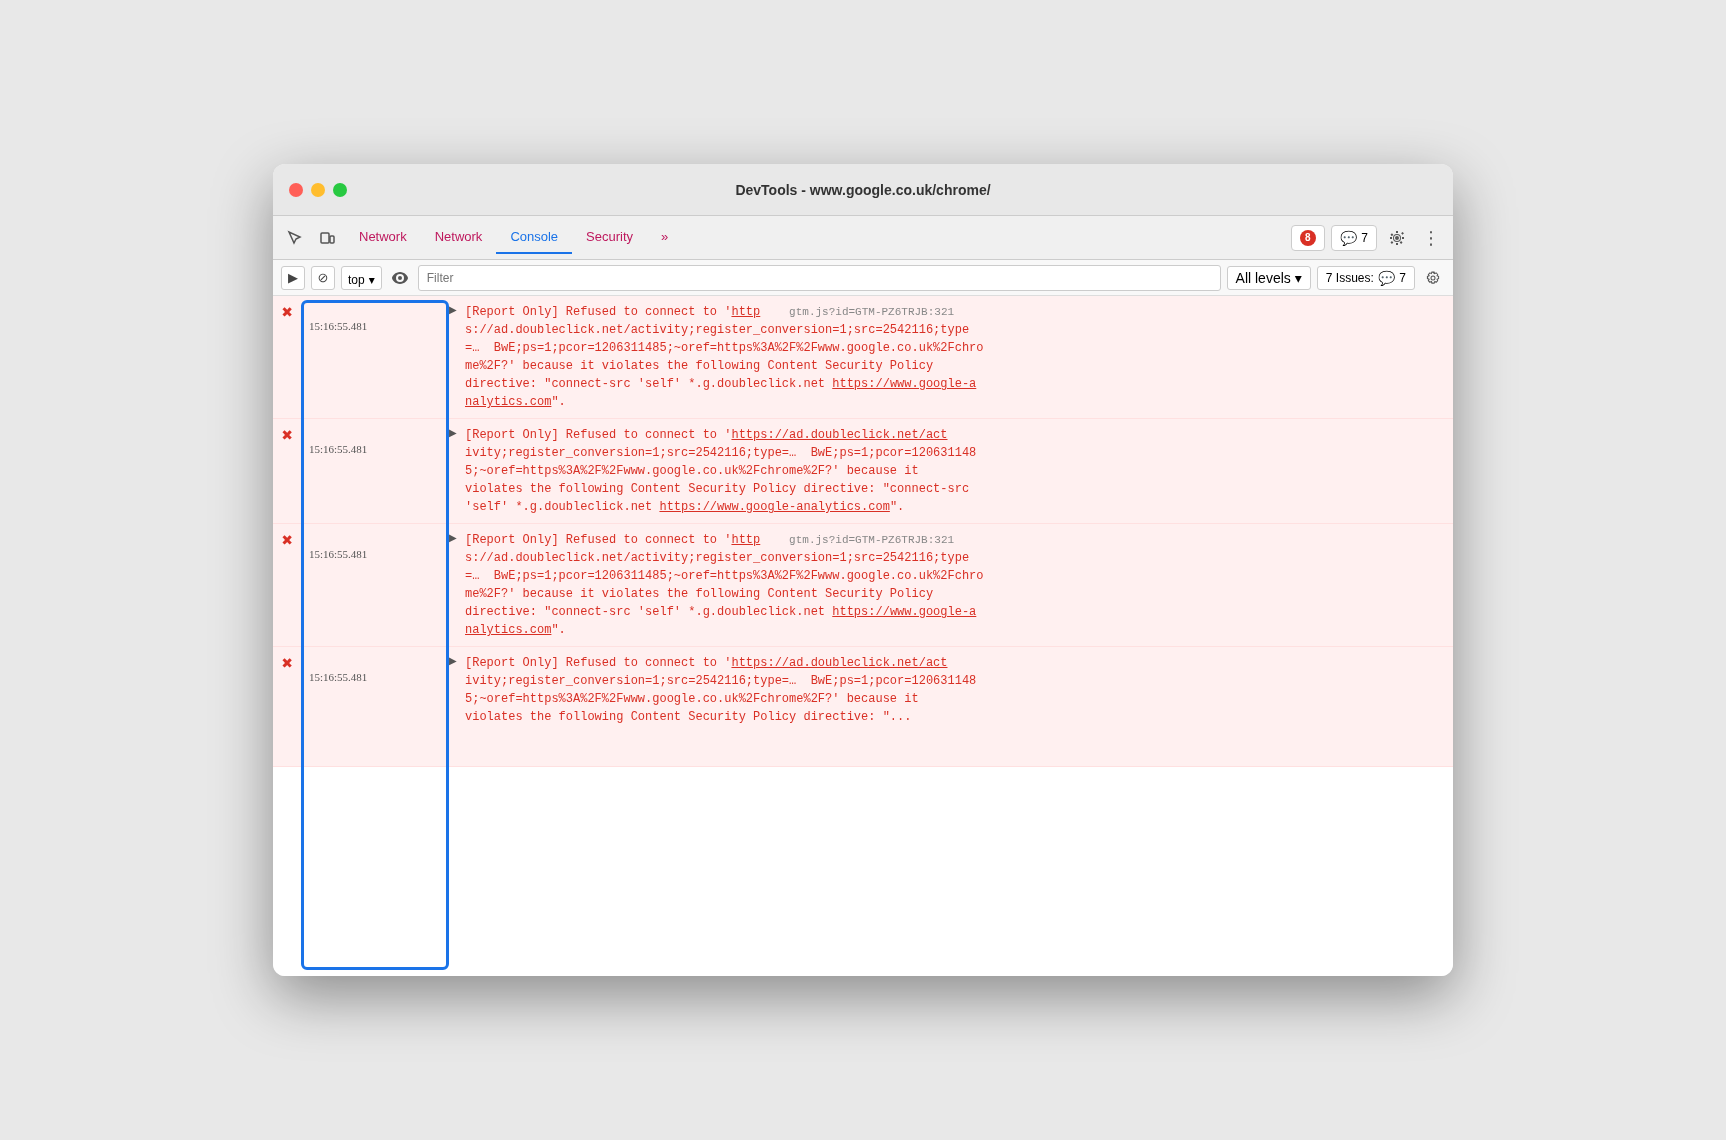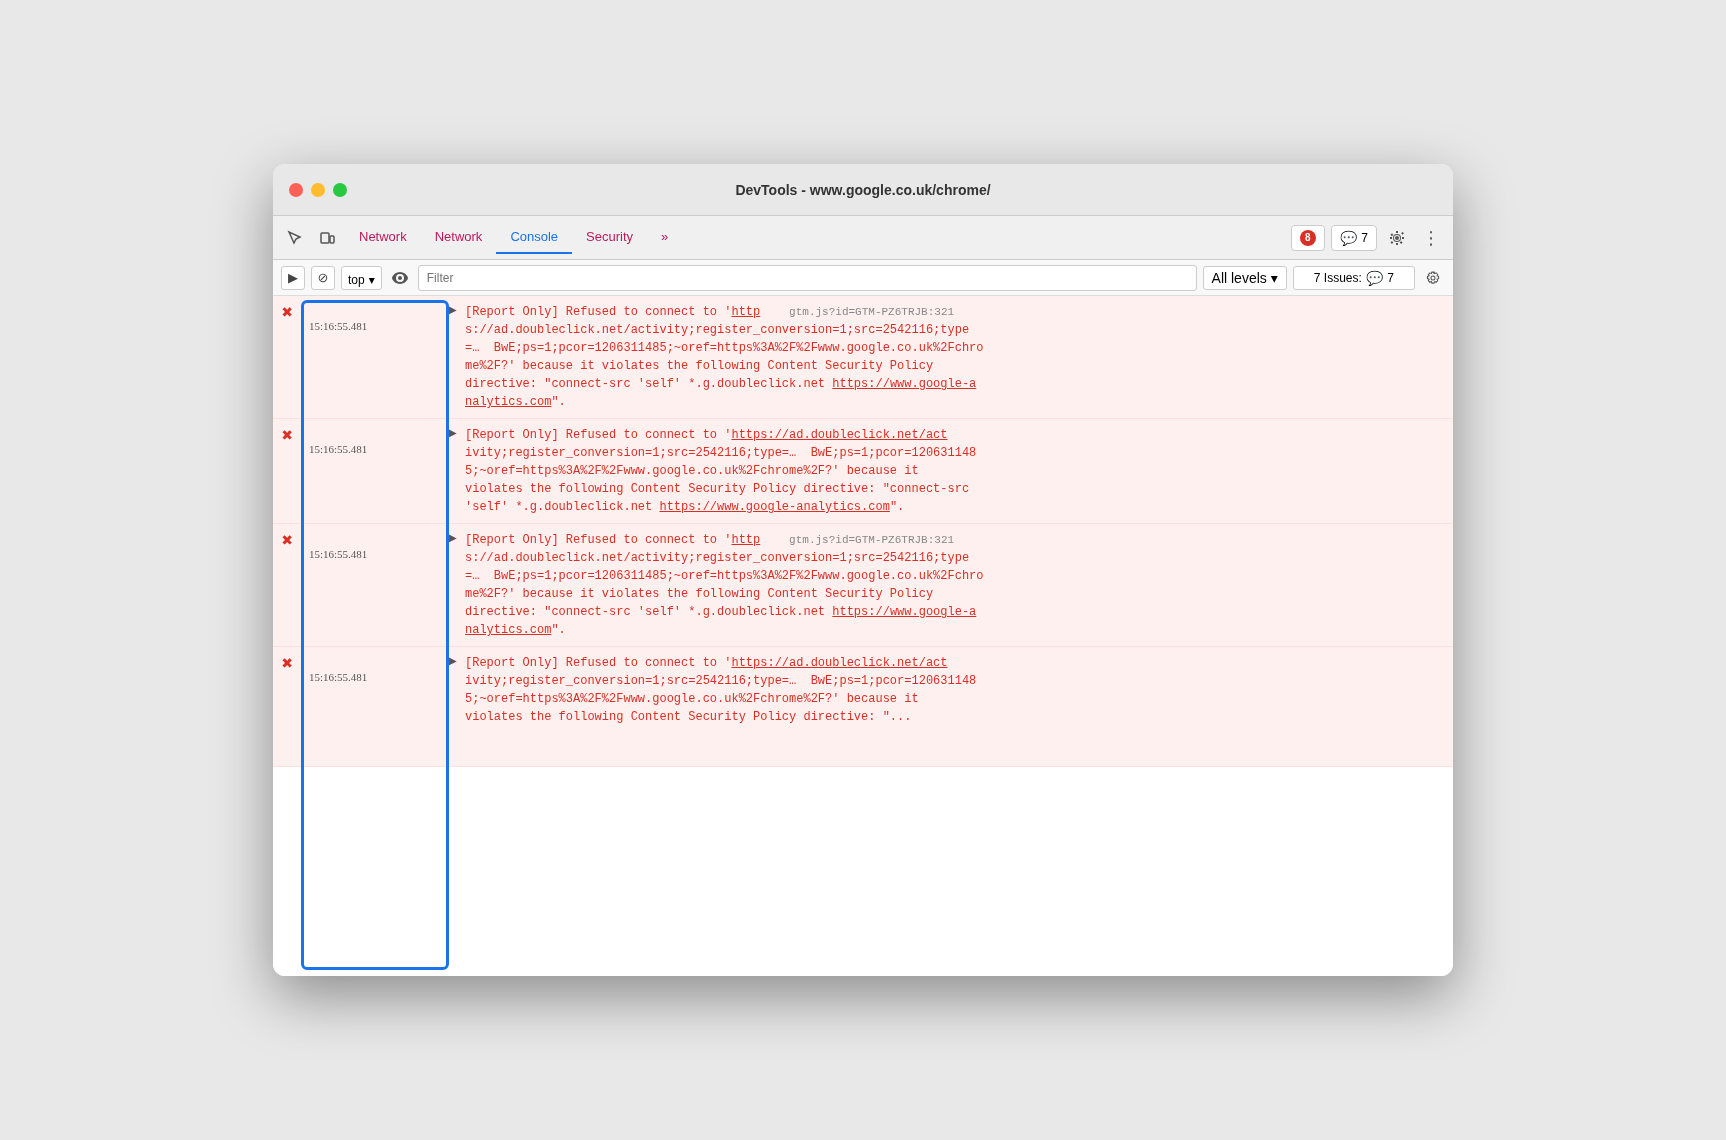--- a/index.html
+++ b/index.html
@@ -209,21 +209,21 @@
       height: 24px;
     }
 
     .issues-btn {
       display: flex;
       align-items: center;
       gap: 4px;
       background: white;
       border: 1px solid #ccc;
       border-radius: 3px;
-      padding: 2px 20px;
+      padding: 2px 8px;
       font-size: 12px;
       cursor: pointer;
       height: 24px;
     }
 
     .gear-btn {
       width: 24px;
       height: 24px;
       display: flex;
       align-items: center;

